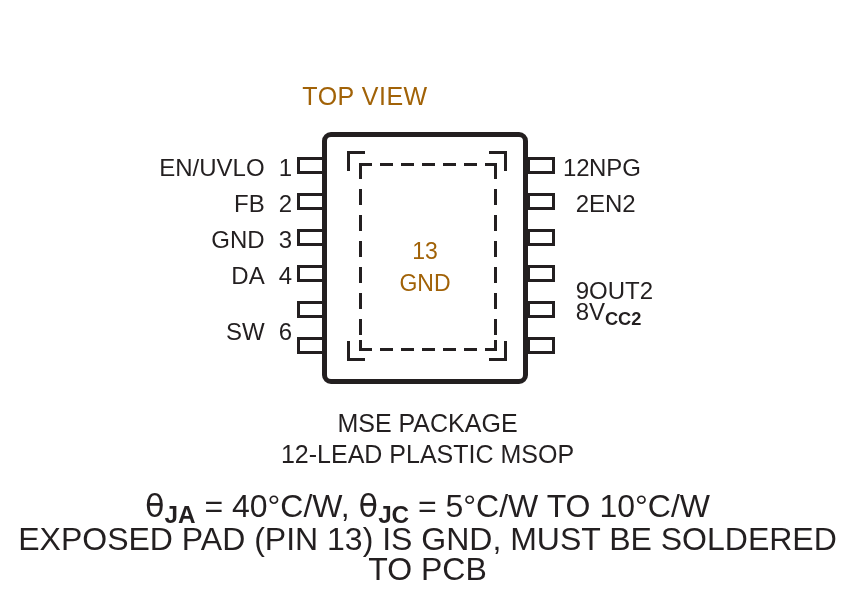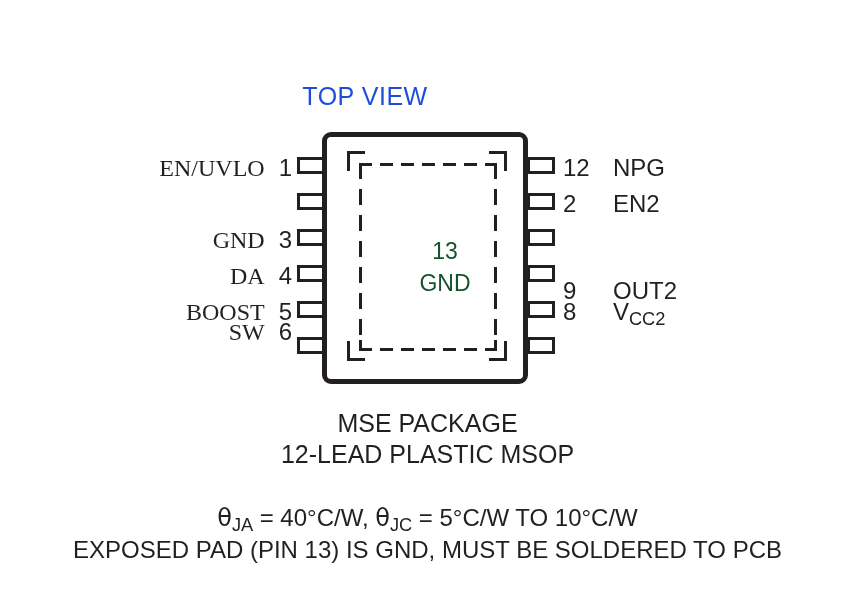--- a/index.html
+++ b/index.html
@@ -23,21 +23,21 @@
 
   
   .top-view-title {
     position: absolute;
     top: 82px;
     left: 0;
     width: 730px;
     text-align: center;
     font-size: 25px;
     letter-spacing: 0.5px;
-    color: #1d4ed8;
+    color: #a16207;
   }
 
   
   .package-body {
     position: absolute;
     left: 322px;
     top: 132px;
     width: 206px;
     height: 252px;
     box-sizing: border-box;
@@ -119,23 +119,22 @@
 
   
   .pad-label {
     position: absolute;
     left: 0;
     top: 98px;
     width: 100%;
     text-align: center;
     font-size: 23px;
     line-height: 32px;
-    color: #14532d;
+    color: #a16207;
     z-index: 4;
-    margin-left: 20px;
   }
 
   
   .pin-lead {
     position: absolute;
     width: 28px;
     height: 17px;
     box-sizing: border-box;
     border: 3px solid #231f20;
     background: #ffffff;
@@ -153,57 +152,58 @@
     white-space: nowrap;
   }
   .pin-text .pin-num { display: inline-block; }
   .pin-text .pin-name { display: inline-block; }
 
   .pin-row-left {
     left: 0;
     width: 292px;
     text-align: right;
   }
-  .pin-row-left .pin-name { margin-right: 14px; font-family: Liberation Serif, serif; }
+  .pin-row-left .pin-name { margin-right: 14px; }
 
   .pin-row-right {
     left: 563px;
     width: 290px;
     text-align: left;
   }
   .pin-row-right .pin-num {
     width: 26px;
-    text-align: left;
-  }
-  .pin-row-right .pin-name { margin-left: 24px; }
+    text-align: right;
+  }
+  .pin-row-right .pin-name { }
 
   sub {
     font-size: 0.76em;
     vertical-align: baseline;
     position: relative;
     top: 0.26em;
     letter-spacing: -0.1px;
+    font-weight: bold;
   }
 
   
   .caption-block {
     position: absolute;
     left: 0;
     width: 855px;
     text-align: center;
     color: #231f20;
   }
   .caption-package {
     top: 408px;
     font-size: 25px;
     line-height: 31px;
   }
   .caption-thermal {
-    top: 503px;
-    font-size: 24px;
+    top: 491px;
+    font-size: 32px;
     line-height: 30px;
   }
   .caption-thermal .theta { font-family: "DejaVu Sans", sans-serif; }
 </style>
 </head>
 <body>
 
 <div id="pinout-figure">
 
   <div class="top-view-title">TOP VIEW</div>
@@ -252,28 +252,28 @@
   <div class="pin-lead right" style="top:157px"></div>
   <div class="pin-lead right" style="top:193px"></div>
   <div class="pin-lead right" style="top:229px"></div>
   <div class="pin-lead right" style="top:265px"></div>
   <div class="pin-lead right" style="top:301px"></div>
   <div class="pin-lead right" style="top:337px"></div>
 
   <div class="pin-text pin-row-left" style="top:156px">
     <span class="pin-name">EN/UVLO</span><span class="pin-num">1</span>
   </div>
+  <div class="pin-text pin-row-left" style="top:192px">
+    <span class="pin-name">FB</span><span class="pin-num">2</span>
+  </div>
   <div class="pin-text pin-row-left" style="top:228px">
     <span class="pin-name">GND</span><span class="pin-num">3</span>
   </div>
   <div class="pin-text pin-row-left" style="top:264px">
     <span class="pin-name">DA</span><span class="pin-num">4</span>
-  </div>
-  <div class="pin-text pin-row-left" style="top:300px">
-    <span class="pin-name">BOOST</span><span class="pin-num">5</span>
   </div>
   <div class="pin-text pin-row-left" style="top:320px">
     <span class="pin-name">SW</span><span class="pin-num">6</span>
   </div>
 
   <div class="pin-text pin-row-right" style="top:156px">
     <span class="pin-num">12</span><span class="pin-name">NPG</span>
   </div>
   <div class="pin-text pin-row-right" style="top:192px">
     <span class="pin-num">2</span><span class="pin-name">EN2</span>

